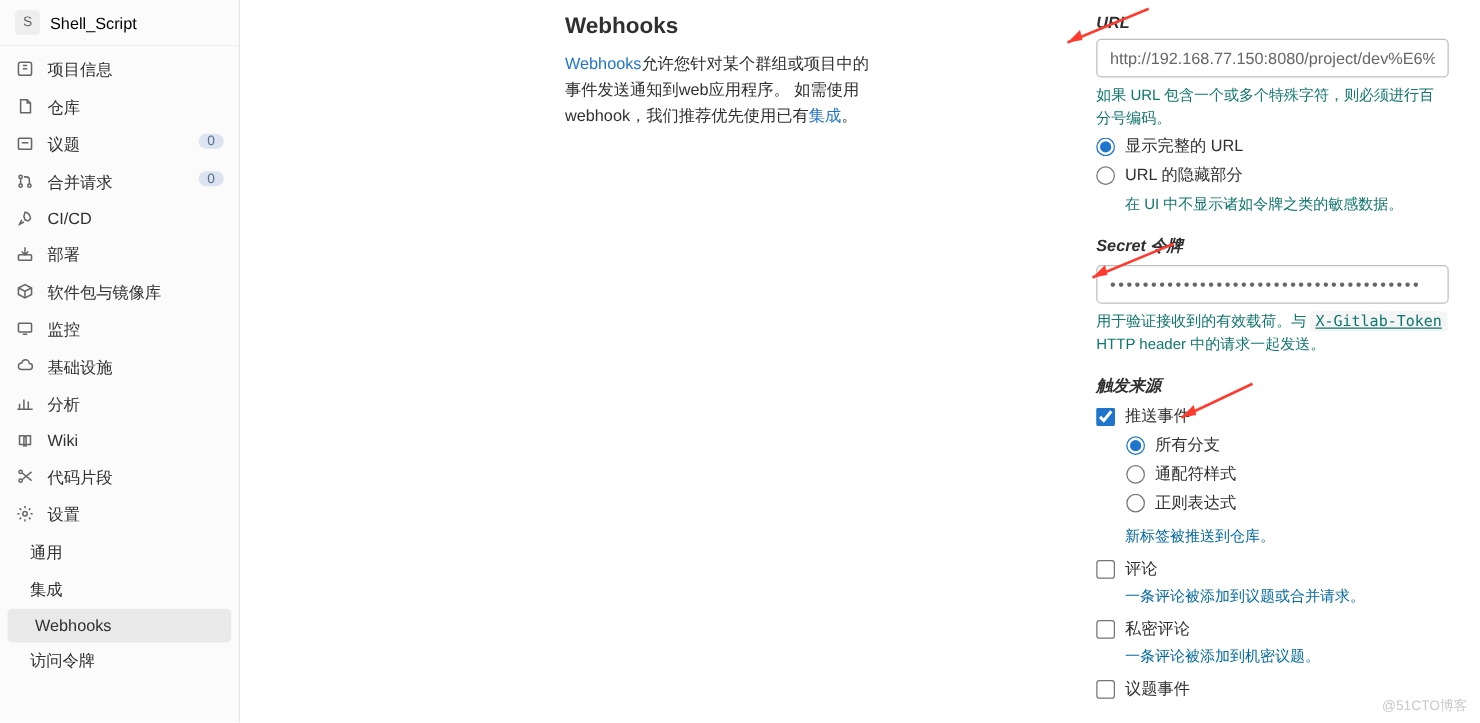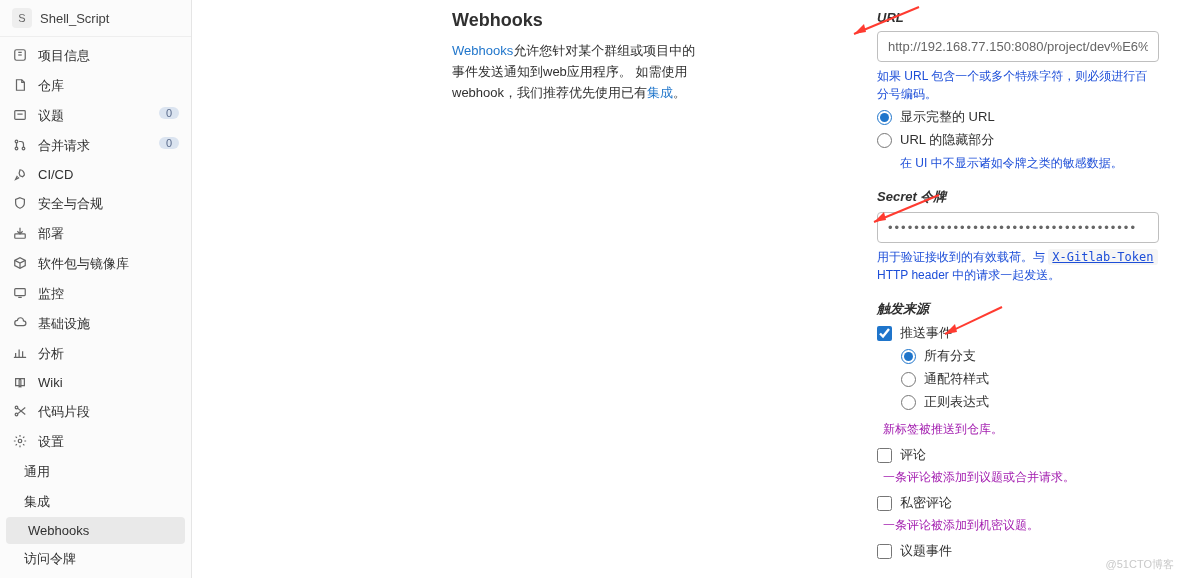--- a/index.html
+++ b/index.html
@@ -1,44 +1,44 @@
 <!DOCTYPE html>
 <html><head>
 <meta charset="utf-8">
 <style>
 * { margin: 0; padding: 0; box-sizing: border-box; }
 body { font-family: -apple-system, BlinkMacSystemFont, "Segoe UI", Helvetica, Arial, sans-serif; font-size: 14px; color: #303030; background: #fff; width: 1184px; height: 578px; overflow: hidden; position: relative; }
 .sidebar { width: 192px; height: 578px; border-right: 1px solid #e5e5e5; float: left; background: #fbfbfb; overflow-y: auto; }
 .sidebar-header { display: flex; align-items: center; padding: 8px 12px; border-bottom: 1px solid #eee; }
 .proj-badge { width: 20px; height: 20px; border-radius: 4px; background: #eee; display: flex; align-items: center; justify-content: center; font-size: 11px; color: #666; margin-right: 8px; }
-.proj-name { font-size: 13px; color: #404040; }
+.proj-name { font-size: 13px; color: #000000; }
 .nav { list-style: none; padding: 4px 0; }
 .nav-item { display: flex; align-items: flex-start; padding: 6px 12px; cursor: pointer; font-size: 13px; color: #303030; }
 .nav-item.sub { padding-left: 24px; font-size: 13px; }
 .nav-item.sub.active { background: #e9e9e9; border-radius: 4px; margin: 0 6px; padding-left: 22px; }
 .nav-icon { width: 16px; height: 16px; margin-right: 10px; display: flex; align-items: center; justify-content: center; color: #666; }
 .nav-label { flex: 1; }
 .badge { background: #dbe4f0; color: #5a6b8c; border-radius: 9px; padding: 0 7px; font-size: 11px; min-width: 18px; text-align: center; }
 .main { margin-left: 192px; padding: 10px 0 20px 0; height: 578px; overflow-y: auto; }
 .content-wrap { display: flex; }
 .left-col { width: 250px; padding-left: 260px; padding-right: 20px; flex-shrink: 0; box-sizing: content-box; }
 .right-col { flex: 1; padding-left: 155px; padding-right: 25px; }
 .section-title { font-size: 18px; font-weight: 600; margin-bottom: 10px; }
 .desc { font-size: 13px; color: #303030; line-height: 1.6; }
 .desc a { color: #1f75cb; text-decoration: none; }
 .field-label { font-size: 13px; font-weight: 600; margin-bottom: 6px; display: block; font-style: italic; }
 .text-input { width: 100%; padding: 7px 10px; border: 1px solid #bfbfbf; border-radius: 4px; font-size: 13px; color: #666; background: #fff; font-family: inherit; }
-.help-text { font-size: 12px; color: #1d4ed8; margin-top: 5px; line-height: 1.5; }
+.help-text { font-size: 12px; color: #0f766e; margin-top: 5px; line-height: 1.5; }
 .code { font-family: Menlo, Consolas, monospace; background: #f5f5f5; padding: 1px 4px; border-radius: 3px; font-size: 12px; text-decoration: underline; }
 .radio-row, .check-row { display: flex; align-items: flex-start; margin: 5px 0; font-size: 13px; }
 .radio-row input, .check-row input { margin-right: 8px; margin-top: 2px; flex-shrink: 0; }
 .radio-row input[type=radio] { width: 15px; height: 15px; accent-color: #1f75cb; }
 .check-row input[type=checkbox] { width: 15px; height: 15px; accent-color: #1f75cb; }
 .sub-radio { margin-left: 24px; }
-.trigger-desc { font-size: 12px; color: #a21caf; margin-left: 6px; margin-bottom: 8px; }
+.trigger-desc { font-size: 12px; color: #0369a1; margin-left: 23px; margin-bottom: 8px; }
 .field-group { margin-bottom: 16px; position: relative; }
 .arrow { position: absolute; font-size: 36px; color: #ff3b30; pointer-events: none; transform-origin: center; }
 .watermark { position: absolute; bottom: 6px; right: 10px; font-size: 11px; color: #c9c9c9; }
 svg { display: block; }
 </style>
 </head>
 <body>
 
 <div class="sidebar">
   <div class="sidebar-header">
@@ -88,28 +88,20 @@
         <span class="badge">0</span>
       </li>
     <li class="nav-item">
         <span class="nav-icon">
           <svg width="14" height="14" viewBox="0 0 16 16" fill="none" stroke="currentColor" stroke-width="1.4">
             <path d="M8 2c3 0 5 3 5 6l-2 2-3-1-1-3 1-4z"></path>
             <path d="M5 9l-2 4 4-2"></path>
           </svg>
         </span>
         <span class="nav-label">CI/CD</span>
-      </li>
-    <li class="nav-item">
-        <span class="nav-icon">
-          <svg width="14" height="14" viewBox="0 0 16 16" fill="none" stroke="currentColor" stroke-width="1.4">
-            <path d="M8 2l5 2v4c0 3-2 5-5 6-3-1-5-3-5-6V4z"></path>
-          </svg>
-        </span>
-        <span class="nav-label">安全与合规</span>
       </li>
     <li class="nav-item">
         <span class="nav-icon">
           <svg width="14" height="14" viewBox="0 0 16 16" fill="none" stroke="currentColor" stroke-width="1.4">
             <rect x="2" y="9" width="12" height="5" rx="1"></rect>
             <path d="M8 2v7M5 6l3 3 3-3"></path>
           </svg>
         </span>
         <span class="nav-label">部署</span>
       </li>

